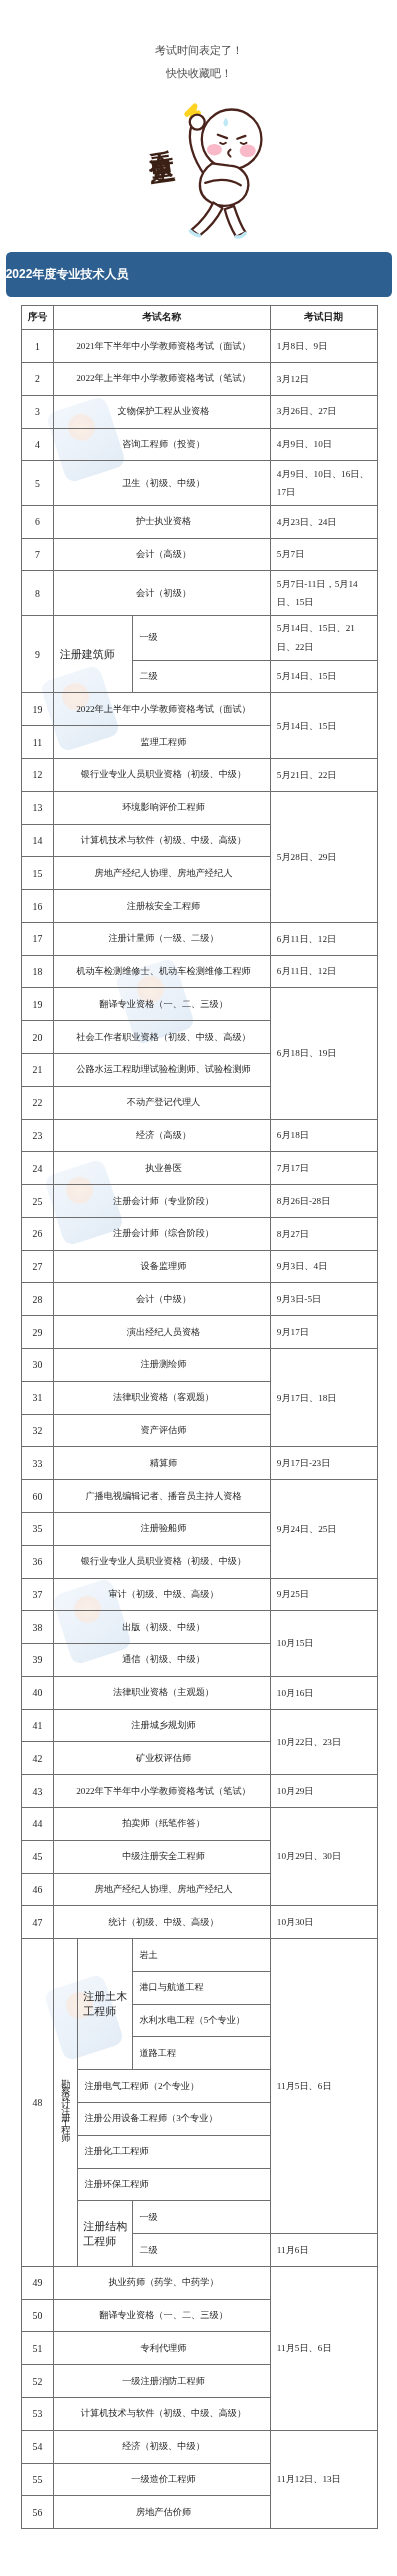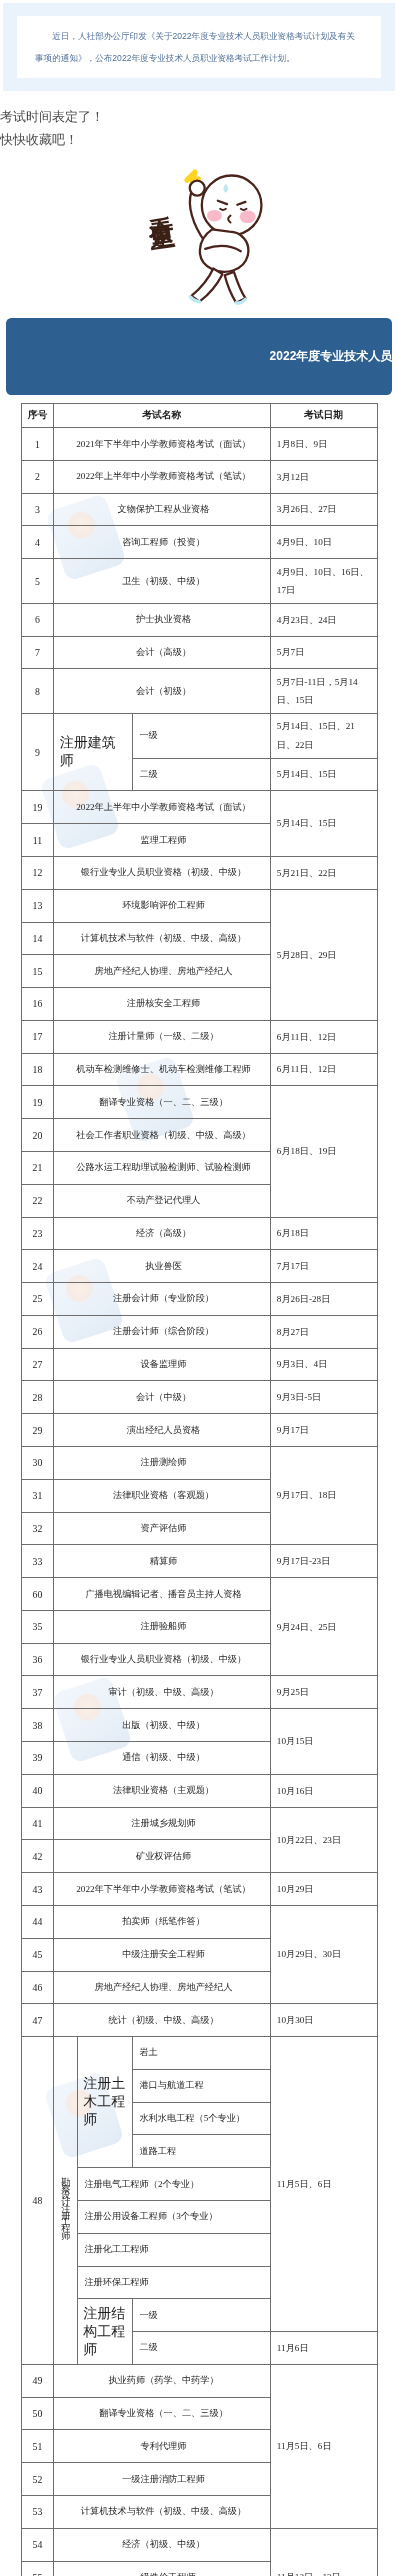--- a/index.html
+++ b/index.html
@@ -4,58 +4,53 @@
 <style>
   html,body{margin:0;padding:0;background:#fff;}
   .page{width:398px;margin:0 auto;background:#fff;font-family:"Liberation Sans","DejaVu Sans",sans-serif;color:#333;}
 
   
   .intro{background:#eaf2fb;margin:3.4px 2.9px 0 2.9px;padding:12.6px 0;}
   .intro-inner{background:#fff;width:328px;margin:0 auto;padding:9.2px 18.4px;}
   .intro-inner p{margin:0;text-indent:2em;font-size:8.6px;line-height:22px;color:#53729b;}
 
   
-  .slogan{margin-top:14px;font-size:13px;color:#4c4c4c;line-height:23px;}
+  .slogan{margin-top:39px;text-align:center;font-size:11px;color:#4c4c4c;line-height:23px;}
 
   
   .cartoon{position:relative;width:161px;height:156px;margin:4.6px auto 0 auto;}
   .look-label{position:absolute;left:26.4px;top:40px;writing-mode:vertical-rl;font-weight:900;font-size:25px;line-height:1;letter-spacing:5.7px;color:#3b2016;transform:rotate(-8deg);font-family:"DejaVu Sans",sans-serif;}
 
   
-  .banner{margin:6.9px 5.7px 8px 5.7px;background:#2d6090;border-radius:5.2px;color:#fff;text-align:right;
-          font-size:12px;font-weight:700;line-height:23px;padding:27px 0;}
+  .banner{margin:6.9px 5.7px 8px 5.7px;background:#2d6090;border-radius:5.2px;color:#fff;text-align:left;
+          font-size:12px;font-weight:700;line-height:23px;padding:11px 0;}
 
   
   .table-wrap{position:relative;margin:0 21px;}
   .wm{position:absolute;width:62px;height:73px;border-radius:10.3px;opacity:.42;z-index:0;
       background:linear-gradient(160deg,#e3edf9 0%,#cfe0f2 55%,#bcd2ea 100%);transform:rotate(-18deg);}
   .wm::after{content:"";position:absolute;left:16px;top:9.2px;width:29px;height:29px;border-radius:50%;
       background:radial-gradient(circle,#f4ddc9 0%,#ecd2c2 60%,transparent 70%);}
   table.t{position:relative;z-index:1;border-collapse:collapse;width:355px;table-layout:fixed;
           font-family:"Liberation Serif","DejaVu Serif",serif;border:1.1px solid #4f4f4f;}
   .t th,.t td{border:0.6px solid #6e6e6e;color:#1f1f1f;background:transparent;}
   .t th{height:20.7px;font-size:9.8px;font-weight:700;font-family:"Liberation Sans","DejaVu Sans",sans-serif;margin-top:48px;}
   .t td{height:25px;}
   td.n{text-align:center;font-size:9.8px;}
   td.e{padding:3.4px 3.4px 3.4px 6.9px;font-size:9.2px;text-align:center;}
-  td.g{padding:3.4px 3.4px 3.4px 5.7px;font-size:14px;text-align:left;}
+  td.g{padding:3.4px 3.4px 3.4px 5.7px;font-size:11px;text-align:left;}
   td.s{padding:3.4px 3.4px 3.4px 6.9px;font-size:9.2px;text-align:left;margin-left:40px;}
   td.d{padding:3.4px 3.4px 3.4px 6.3px;font-size:9.2px;text-align:left;line-height:2.0;}
   td.v{writing-mode:vertical-rl;text-align:center;letter-spacing:6.9px;font-size:9.2px;padding:9.2px 0;}
 </style>
 </head>
 <body>
 
 <div class="page">
 
-  <section class="intro">
-    <div class="intro-inner">
-      <p>近日，人社部办公厅印发《关于2022年度专业技术人员职业资格考试计划及有关事项的通知》，公布2022年度专业技术人员职业资格考试工作计划。</p>
-    </div>
-  </section>
 
   <div class="slogan">
     <div>考试时间表定了！</div>
     <div>快快收藏吧！</div>
   </div>
 
   <div class="cartoon">
     <svg width="161" height="156" viewBox="0 0 280 272">
 
       <path d="M118,42 L132,28 L126,52 L138,40" fill="none" stroke="#ffd320" stroke-width="9" stroke-linecap="round" stroke-linejoin="round"></path>

